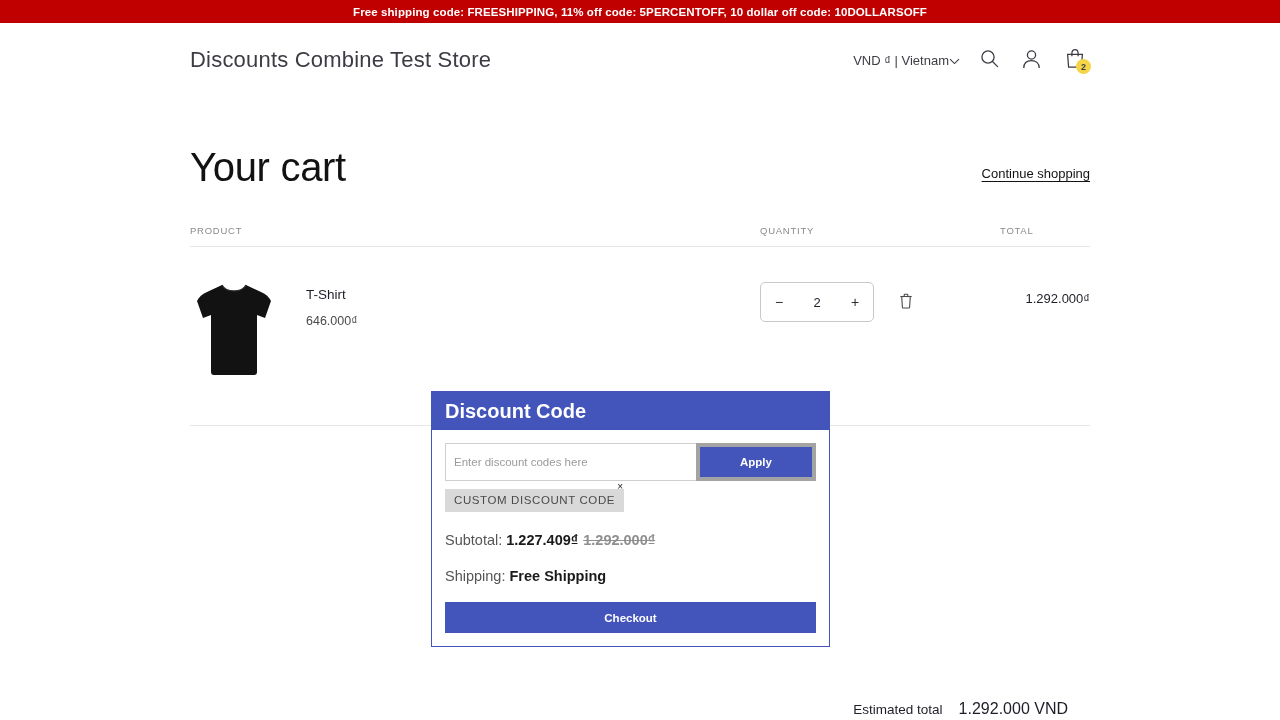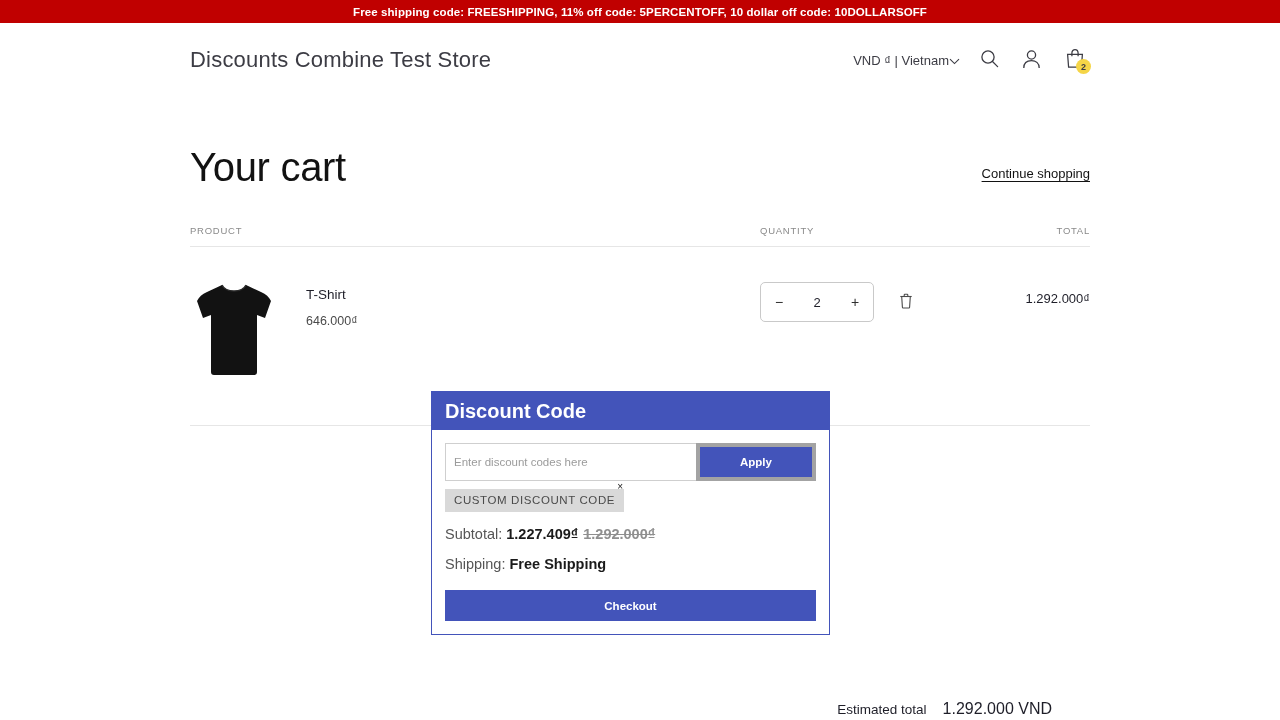--- a/index.html
+++ b/index.html
@@ -81,21 +81,21 @@
   .cart-table { width: 100%; margin-top: 38px; }
   .cart-thead {
     display: flex; align-items: center;
     font-size: 9.5px; letter-spacing: .75px;
     color: #8a8a8a;
     padding-bottom: 10px;
     border-bottom: 1px solid #e6e6e6;
   }
   .col-product  { flex: 0 0 570px; }
   .col-quantity { flex: 0 0 240px; }
-  .col-total    { flex: 1; text-align: right; }
+  .col-total    { flex: 1; }
 
   .cart-row {
     display: flex; align-items: flex-start;
     padding: 32px 0 46px 0;
     border-bottom: 1px solid #e6e6e6;
   }
   .product-cell { flex: 0 0 570px; display: flex; gap: 28px; }
   .thumb {
     width: 88px; height: 100px; background: #ffffff;
     display: flex; align-items: center; justify-content: center;
@@ -182,38 +182,38 @@
   }
   .dp-chip-x {
     position: absolute;
     right: 1px; top: -7px;
     font-size: 10px; line-height: 1;
     color: #1a1a1a; cursor: pointer;
     background: none; border: none; padding: 0;
     font-family: "Liberation Sans", sans-serif;
   }
   .dp-line {
-    margin-top: 14px;
+    margin-top: 20px;
     font-size: 14.5px; color: #555;
   }
   .dp-line b { color: #1a1a1a; }
   .dp-strike { color: #8f8f8f; text-decoration: line-through; margin-left: 5px; font-weight: bold; }
   .dp-checkout {
     margin-top: 18px;
     width: 100%; height: 31px;
     background: #4354ba; color: #fff;
     border: none; cursor: pointer;
     font-size: 11.5px; font-weight: bold;
     font-family: "Liberation Sans", sans-serif;
   }
 
   
   .cart-footer {
     position: absolute;
-    right: 228px; top: 700px;
+    right: 212px; top: 700px;
     display: flex; align-items: baseline; gap: 16px;
   }
   .et-label { font-size: 13.5px; color: #1e1e28; }
   .et-value { font-size: 16px; color: #1e1e28; }
 </style>
 </head>
 <body>
 
 <div class="announcement">
   <span>Free shipping code: FREESHIPPING, 11% off code: 5PERCENTOFF, 10 dollar off code: 10DOLLARSOFF</span>

